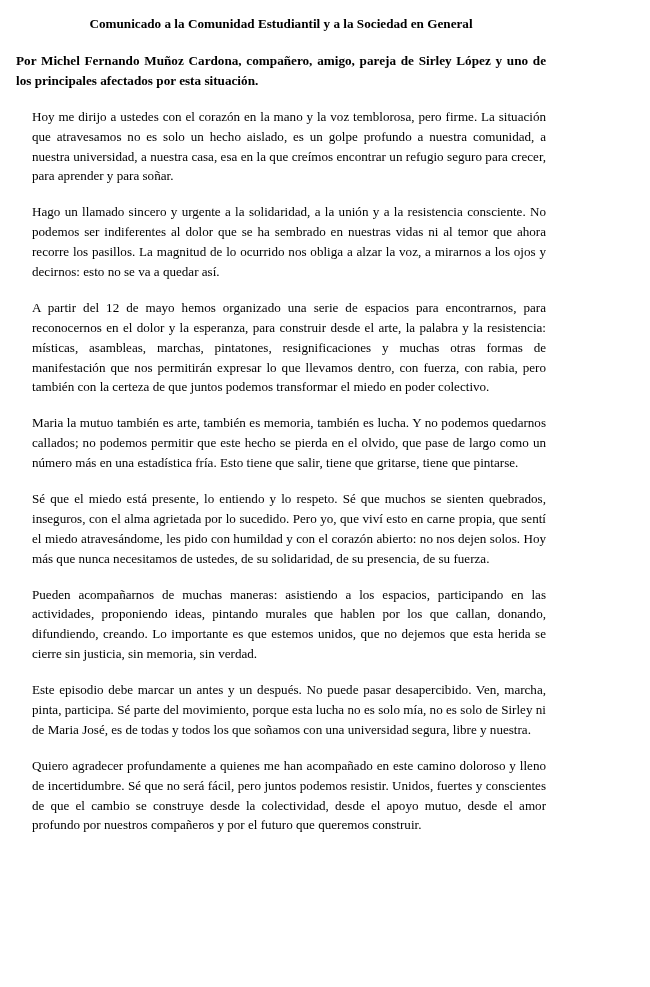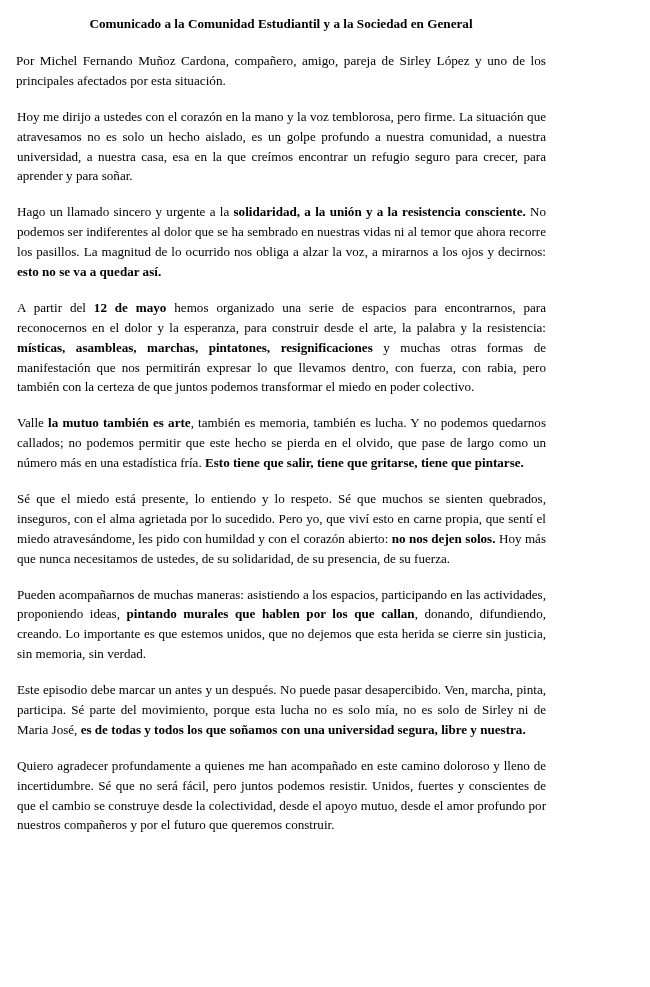--- a/index.html
+++ b/index.html
@@ -26,53 +26,53 @@
     margin: 2px 0 0 0;
   }
   .subtitle {
     text-align: center;
     font-weight: bold;
     font-size: 13.2px;
     line-height: 1.45;
     margin: 18px 0 0 0;
   }
   .byline {
-    font-weight: normal;
+    font-weight: bold;
     font-size: 13.2px;
     line-height: 1.50;
     margin: 18px 0 0 0;
     text-align: justify;
   }
   p.body {
     font-size: 13.1px;
     line-height: 1.52;
-    margin: 16px 0 0 1px;
+    margin: 16px 0 0 16px;
     text-align: justify;
   }
   p.body b {
-    font-weight: bold;
+    font-weight: normal;
   }
   .seg {
     white-space: pre-wrap;
   }
 </style>
 </head>
 <body>
 
 <div class="page">
 
   <h1 class="title">Comunicado a la Comunidad Estudiantil y a la Sociedad en General</h1>
 
 
   <p class="byline">Por Michel Fernando Muñoz Cardona, compañero, amigo, pareja de Sirley López y uno de los principales afectados por esta situación.</p>
 
   <div id="body-container">
       <p class="body"><span class="seg">Hoy me dirijo a ustedes con el corazón en la mano y la voz temblorosa, pero firme. La situación que atravesamos no es solo un hecho aislado, es un golpe profundo a nuestra comunidad, a nuestra universidad, a nuestra casa, esa en la que creímos encontrar un refugio seguro para crecer, para aprender y para soñar.</span></p>
       <p class="body"><span class="seg">Hago un llamado sincero y urgente a la </span><b class="seg">solidaridad, a la unión y a la resistencia consciente.</b><span class="seg"> No podemos ser indiferentes al dolor que se ha sembrado en nuestras vidas ni al temor que ahora recorre los pasillos. La magnitud de lo ocurrido nos obliga a alzar la voz, a mirarnos a los ojos y decirnos: </span><b class="seg">esto no se va a quedar así.</b></p>
       <p class="body"><span class="seg">A partir del </span><b class="seg">12 de mayo</b><span class="seg"> hemos organizado una serie de espacios para encontrarnos, para reconocernos en el dolor y la esperanza, para construir desde el arte, la palabra y la resistencia: </span><b class="seg">místicas, asambleas, marchas, pintatones, resignificaciones</b><span class="seg"> y muchas otras formas de manifestación que nos permitirán expresar lo que llevamos dentro, con fuerza, con rabia, pero también con la certeza de que juntos podemos transformar el miedo en poder colectivo.</span></p>
-      <p class="body"><span class="seg">Valle </span><b class="seg">la mutuo también es arte</b><span class="seg">, también es memoria, también es lucha. Y no podemos quedarnos callados; no podemos permitir que este hecho se pierda en el olvido, que pase de largo como un número más en una estadística fría. </span><b class="seg">Esto tiene que salir, tiene que gritarse, tiene que pintarse.</b></p>
+      <p class="body"><span class="seg">Maria </span><b class="seg">la mutuo también es arte</b><span class="seg">, también es memoria, también es lucha. Y no podemos quedarnos callados; no podemos permitir que este hecho se pierda en el olvido, que pase de largo como un número más en una estadística fría. </span><b class="seg">Esto tiene que salir, tiene que gritarse, tiene que pintarse.</b></p>
       <p class="body"><span class="seg">Sé que el miedo está presente, lo entiendo y lo respeto. Sé que muchos se sienten quebrados, inseguros, con el alma agrietada por lo sucedido. Pero yo, que viví esto en carne propia, que sentí el miedo atravesándome, les pido con humildad y con el corazón abierto: </span><b class="seg">no nos dejen solos.</b><span class="seg"> Hoy más que nunca necesitamos de ustedes, de su solidaridad, de su presencia, de su fuerza.</span></p>
       <p class="body"><span class="seg">Pueden acompañarnos de muchas maneras: asistiendo a los espacios, participando en las actividades, proponiendo ideas, </span><b class="seg">pintando murales que hablen por los que callan</b><span class="seg">, donando, difundiendo, creando. Lo importante es que estemos unidos, que no dejemos que esta herida se cierre sin justicia, sin memoria, sin verdad.</span></p>
       <p class="body"><span class="seg">Este episodio debe marcar un antes y un después. No puede pasar desapercibido. Ven, marcha, pinta, participa. Sé parte del movimiento, porque esta lucha no es solo mía, no es solo de Sirley ni de Maria José, </span><b class="seg">es de todas y todos los que soñamos con una universidad segura, libre y nuestra.</b></p>
       <p class="body"><span class="seg">Quiero agradecer profundamente a quienes me han acompañado en este camino doloroso y lleno de incertidumbre. Sé que no será fácil, pero juntos podemos resistir. Unidos, fuertes y conscientes de que el cambio se construye desde la colectividad, desde el apoyo mutuo, desde el amor profundo por nuestros compañeros y por el futuro que queremos construir.</span></p>
     </div>
 
 </div>
 
 </body></html>

